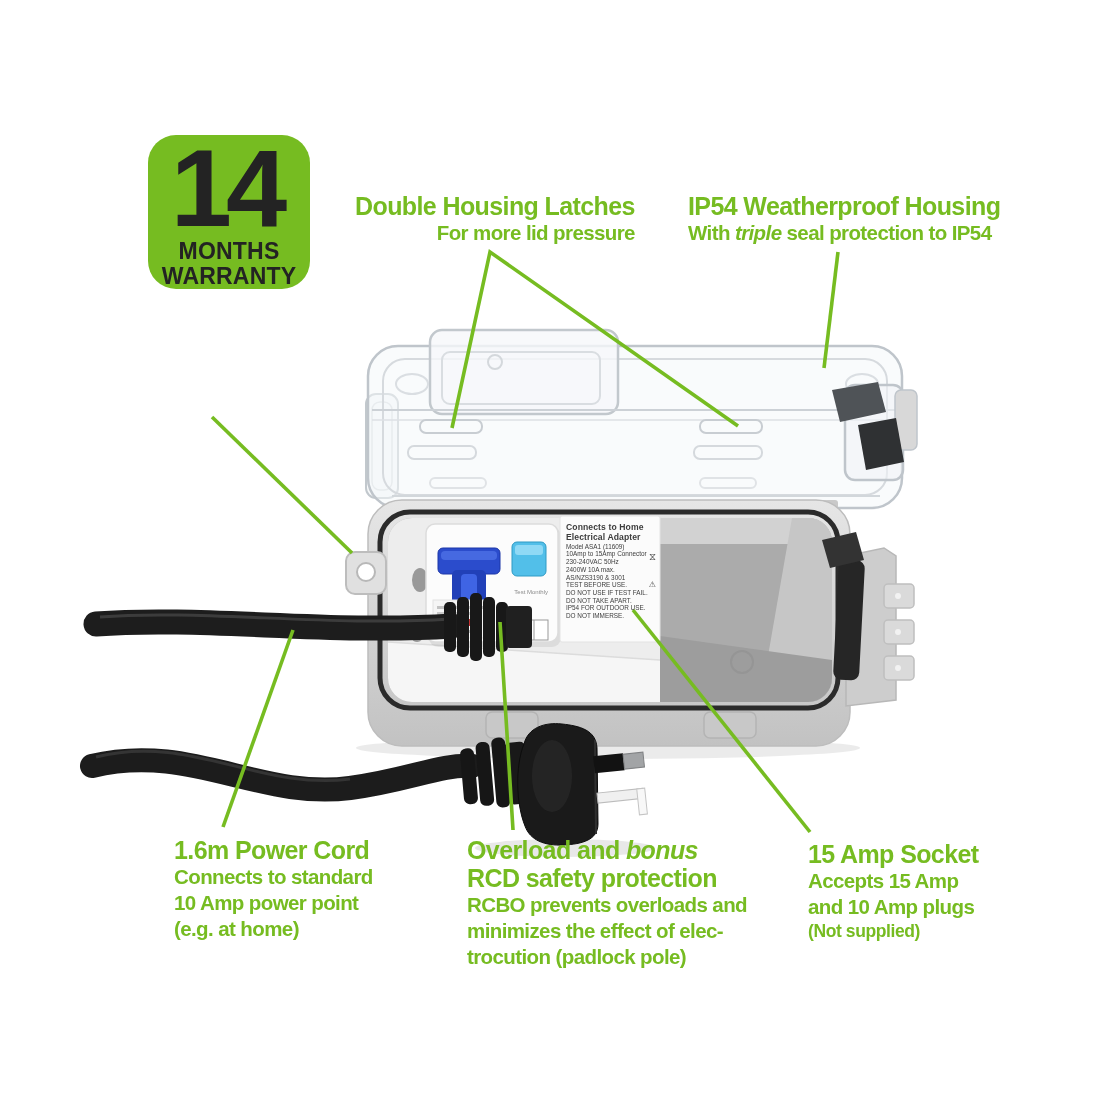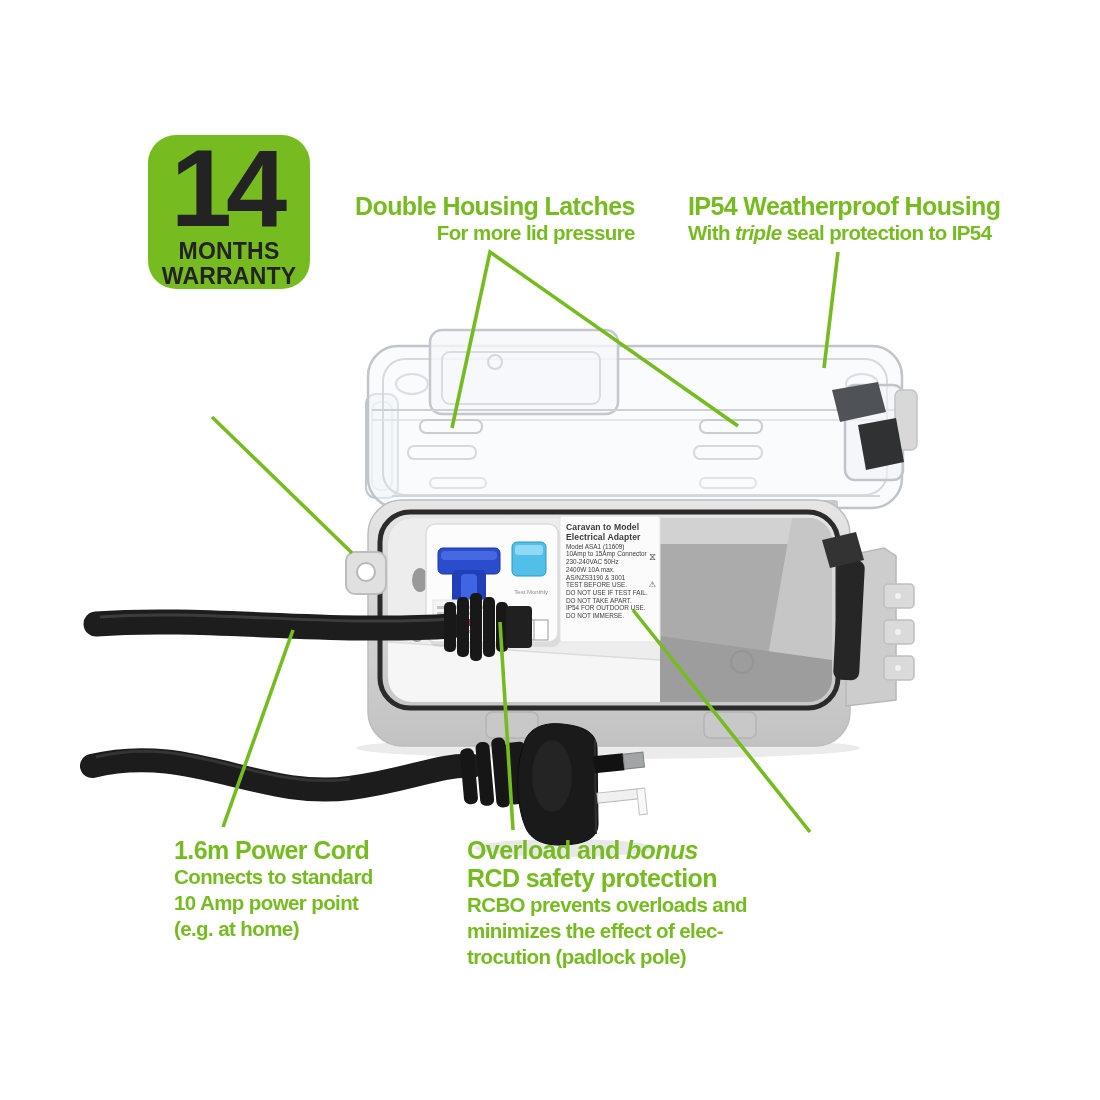--- a/index.html
+++ b/index.html
@@ -227,23 +227,29 @@
   </div>
 
   <div class="callout" style="left:467px;top:836px;">
     <div class="co-title"><span>Overload and </span><span class="em">bonus</span></div>
     <div class="co-title">RCD safety protection</div>
     <div class="co-sub">RCBO prevents overloads and</div>
     <div class="co-sub">minimizes the effect of elec-</div>
     <div class="co-sub">trocution (padlock pole)</div>
   </div>
 
+  <div class="callout" style="left:808px;top:840px;">
+    <div class="co-title">15 Amp Socket</div>
+    <div class="co-sub">Accepts 15 Amp</div>
+    <div class="co-sub">and 10 Amp plugs</div>
+    <div class="co-note">(Not supplied)</div>
+  </div>
 
   <div class="prod-label">
-    <div class="pl-title">Caravan to Model</div>
+    <div class="pl-title">Connects to Home</div>
     <div class="pl-title">Electrical Adapter</div>
     <div class="pl-line">Model ASA1 (11609)</div>
     <div class="pl-line">10Amp to 15Amp Connector</div>
     <div class="pl-line">230-240VAC 50Hz</div>
     <div class="pl-line">2400W 10A max.</div>
     <div class="pl-line">AS/NZS3190 &amp; 3001</div>
     <div class="pl-line">TEST BEFORE USE.</div>
     <div class="pl-line">DO NOT USE IF TEST FAIL.</div>
     <div class="pl-line">DO NOT TAKE APART.</div>
     <div class="pl-line">IP54 FOR OUTDOOR USE.</div>

